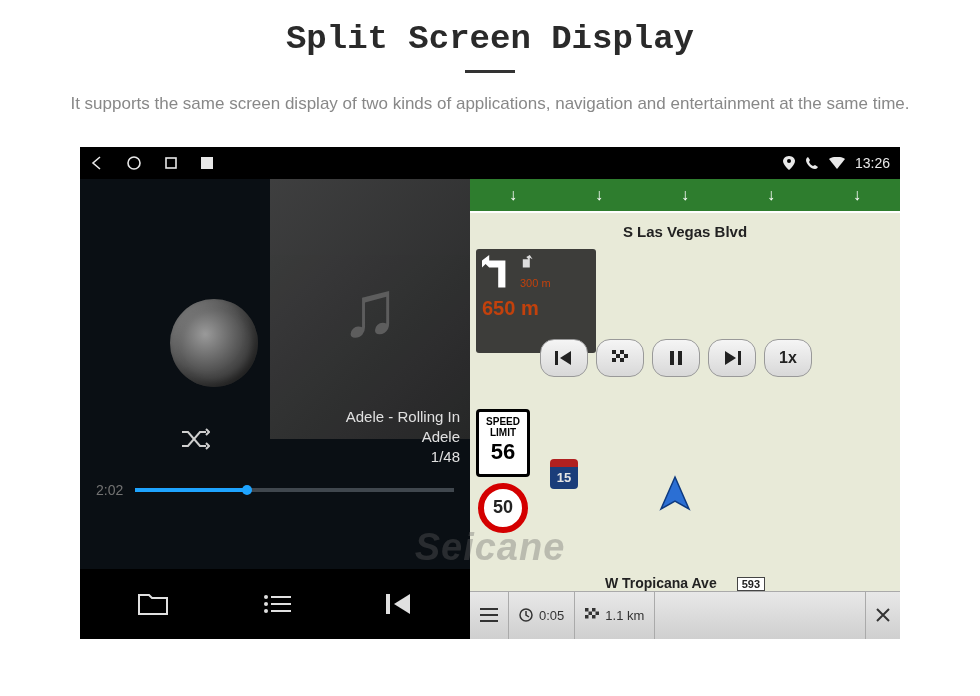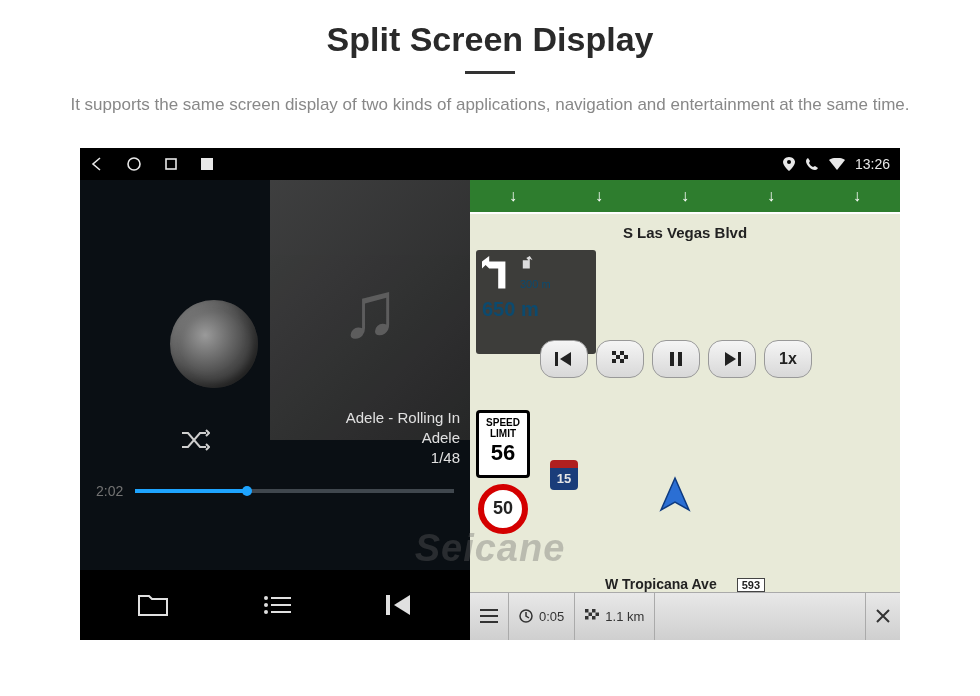--- a/index.html
+++ b/index.html
@@ -1,17 +1,17 @@
 <!DOCTYPE html>
 <html><head>
 <meta charset="utf-8">
 <style>
 * { margin: 0; padding: 0; box-sizing: border-box; }
 body { font-family: Arial, sans-serif; background: #fff; width: 980px; height: 696px; overflow: hidden; }
-.page-title { text-align: center; font-size: 34px; font-weight: bold; color: #2a2a2a; margin-top: 20px; }
+.page-title { text-align: center; font-size: 34px; font-weight: bold; color: #2a2a2a; margin-top: 20px; font-family: Liberation Mono, monospace; }
 .title-underline { width: 50px; height: 3px; background: #333; margin: 12px auto 0; }
 .subtitle { text-align: center; color: #888; font-size: 17px; margin: 18px 60px 0; line-height: 1.5; }
 .device { position: relative; margin: 30px auto 0; width: 820px; height: 492px; background: #0a0f14; }
 .status-bar { height: 32px; background: #000; display: flex; align-items: center; justify-content: space-between; padding: 0 10px; color: #e8e8e8; font-size: 14px; }
 .status-left { display: flex; gap: 22px; align-items: center; }
 .status-right { display: flex; gap: 10px; align-items: center; }
 .status-icon svg { display: block; }
 .split { display: flex; height: 460px; }
 .music-pane { width: 390px; background: #0a0f14; position: relative; display: flex; flex-direction: column; }
 .music-art { position: relative; height: 295px; }
@@ -23,21 +23,21 @@
 .progress-row { display: flex; align-items: center; gap: 12px; padding: 8px 16px 0; color: #737373; font-size: 14px; }
 .progress-track { flex: 1; height: 4px; background: #40474e; position: relative; }
 .progress-fill { position: absolute; left: 0; top: 0; bottom: 0; background: #1ea4ff; width: 35%; }
 .progress-knob { position: absolute; left: 35%; top: 50%; width: 10px; height: 10px; margin: -5px 0 0 -5px; border-radius: 50%; background: #1ea4ff; }
 .music-controls { margin-top: auto; height: 70px; background: #000; display: flex; align-items: center; justify-content: space-around; padding: 0 10px; }
 .mc-btn { color: #e0e0e0; display: flex; align-items: center; justify-content: center; }
 .map-pane { flex: 1; position: relative; background: #e8ead8; overflow: hidden; }
 .lane-bar { height: 34px; background: #2e7d2e; display: flex; align-items: center; justify-content: space-around; border-bottom: 2px solid #fff; }
 .lane { color: #fff; font-weight: bold; }
 .street-top { position: absolute; top: 44px; left: 0; right: 0; text-align: center; font-size: 15px; font-weight: bold; color: #222; }
-.turn-box { position: absolute; left: 6px; top: 70px; width: 120px; height: 104px; background: rgba(30,30,30,.85); color: #0c4a6e; border-radius: 3px; padding: 6px; }
+.turn-box { position: absolute; left: 6px; top: 70px; width: 120px; height: 104px; background: rgba(30,30,30,.85); color: #c2410c; border-radius: 3px; padding: 6px; }
 .turn-main { display: flex; gap: 6px; align-items: flex-start; }
 .turn-dist { font-size: 13px; margin-top: 6px; }
 .nav-controls { position: absolute; top: 160px; left: 70px; display: flex; gap: 8px; }
 .nav-btn { width: 48px; height: 38px; background: linear-gradient(#f5f5f5,#d8d8d8); border: 1px solid #999; border-radius: 14px; display: flex; align-items: center; justify-content: center; font-size: 16px; color: #222; font-weight: bold; }
 .speed-limit { position: absolute; left: 6px; top: 230px; width: 54px; height: 68px; background: #fff; border: 3px solid #000; border-radius: 4px; text-align: center; font-size: 10px; font-weight: bold; padding-top: 4px; line-height: 1.1; }
 .speed-limit .num { font-size: 22px; margin-top: 2px; }
 .current-speed { position: absolute; left: 8px; top: 304px; width: 50px; height: 50px; border-radius: 50%; background: #fff; border: 6px solid #d40000; display: flex; align-items: center; justify-content: center; font-size: 18px; font-weight: bold; color: #222; }
 .map-bg { position: absolute; top: 34px; left: 0; right: 0; bottom: 0; z-index: -1; }
 .road1 { position: absolute; left: 0; right: 0; top: 195px; height: 7px; background: #d4c088; }
 .road2 { position: absolute; left: 200px; top: 50px; width: 10px; bottom: 50px; background: #d4c088; }

